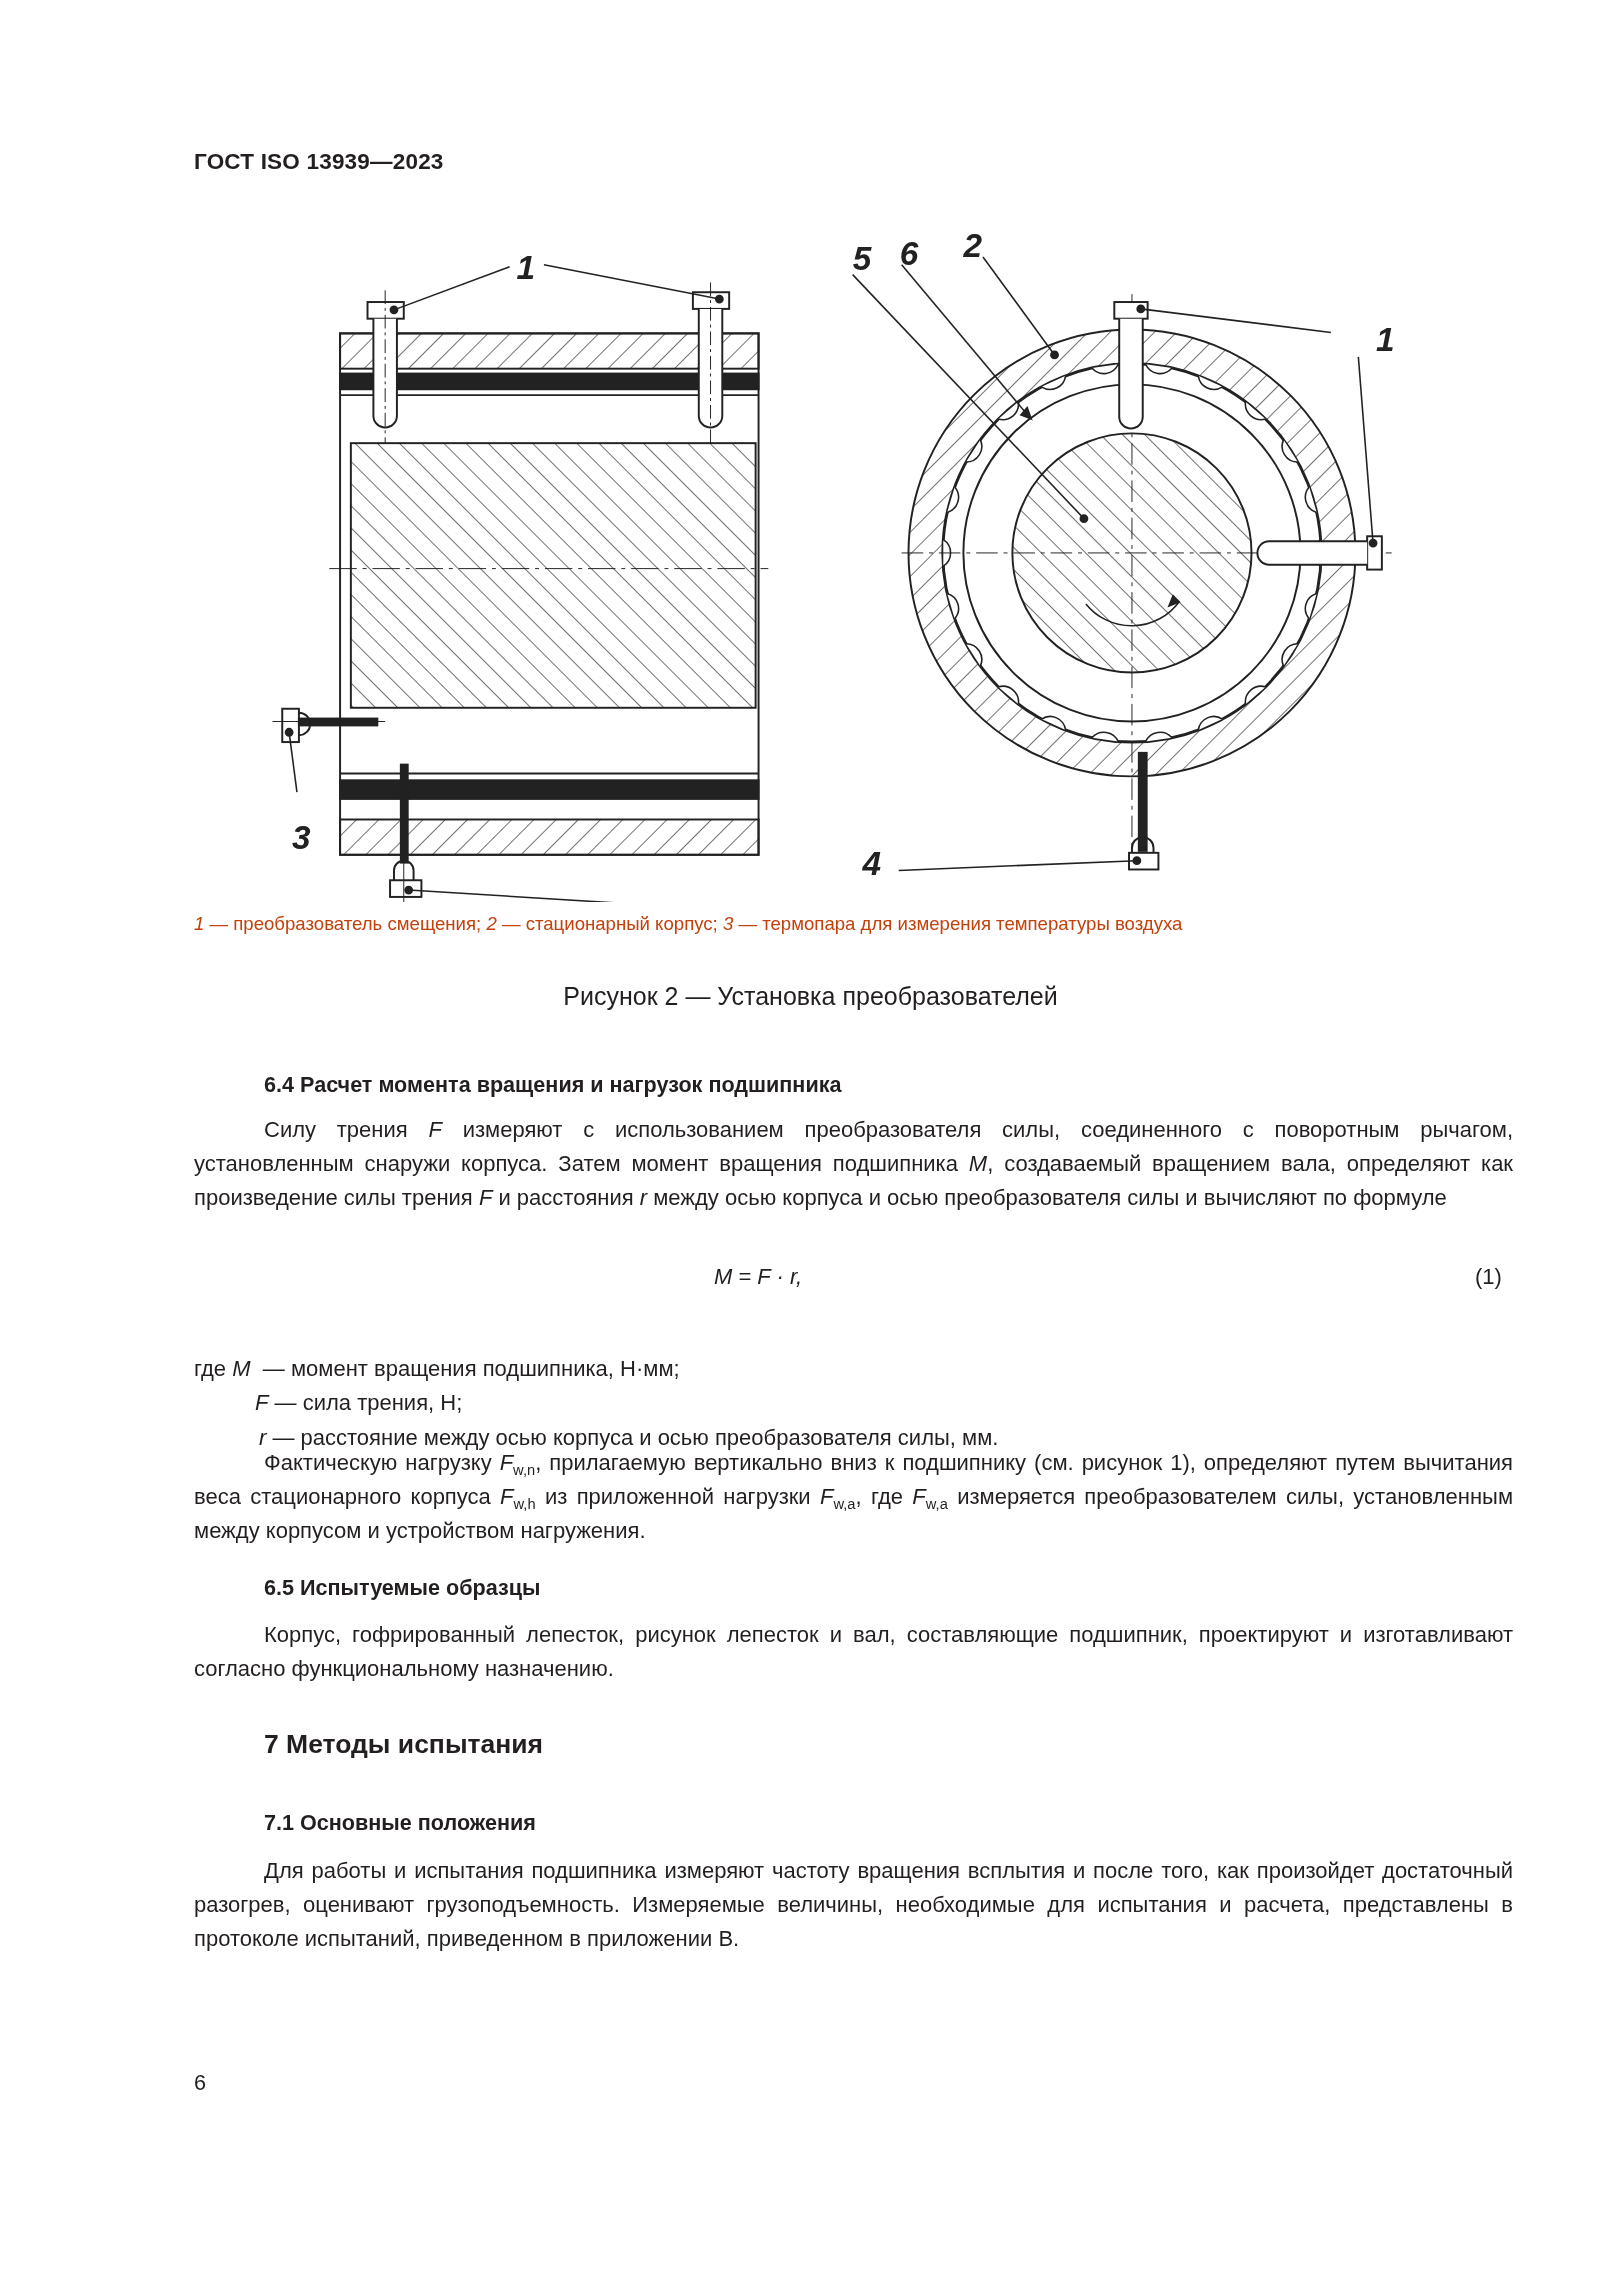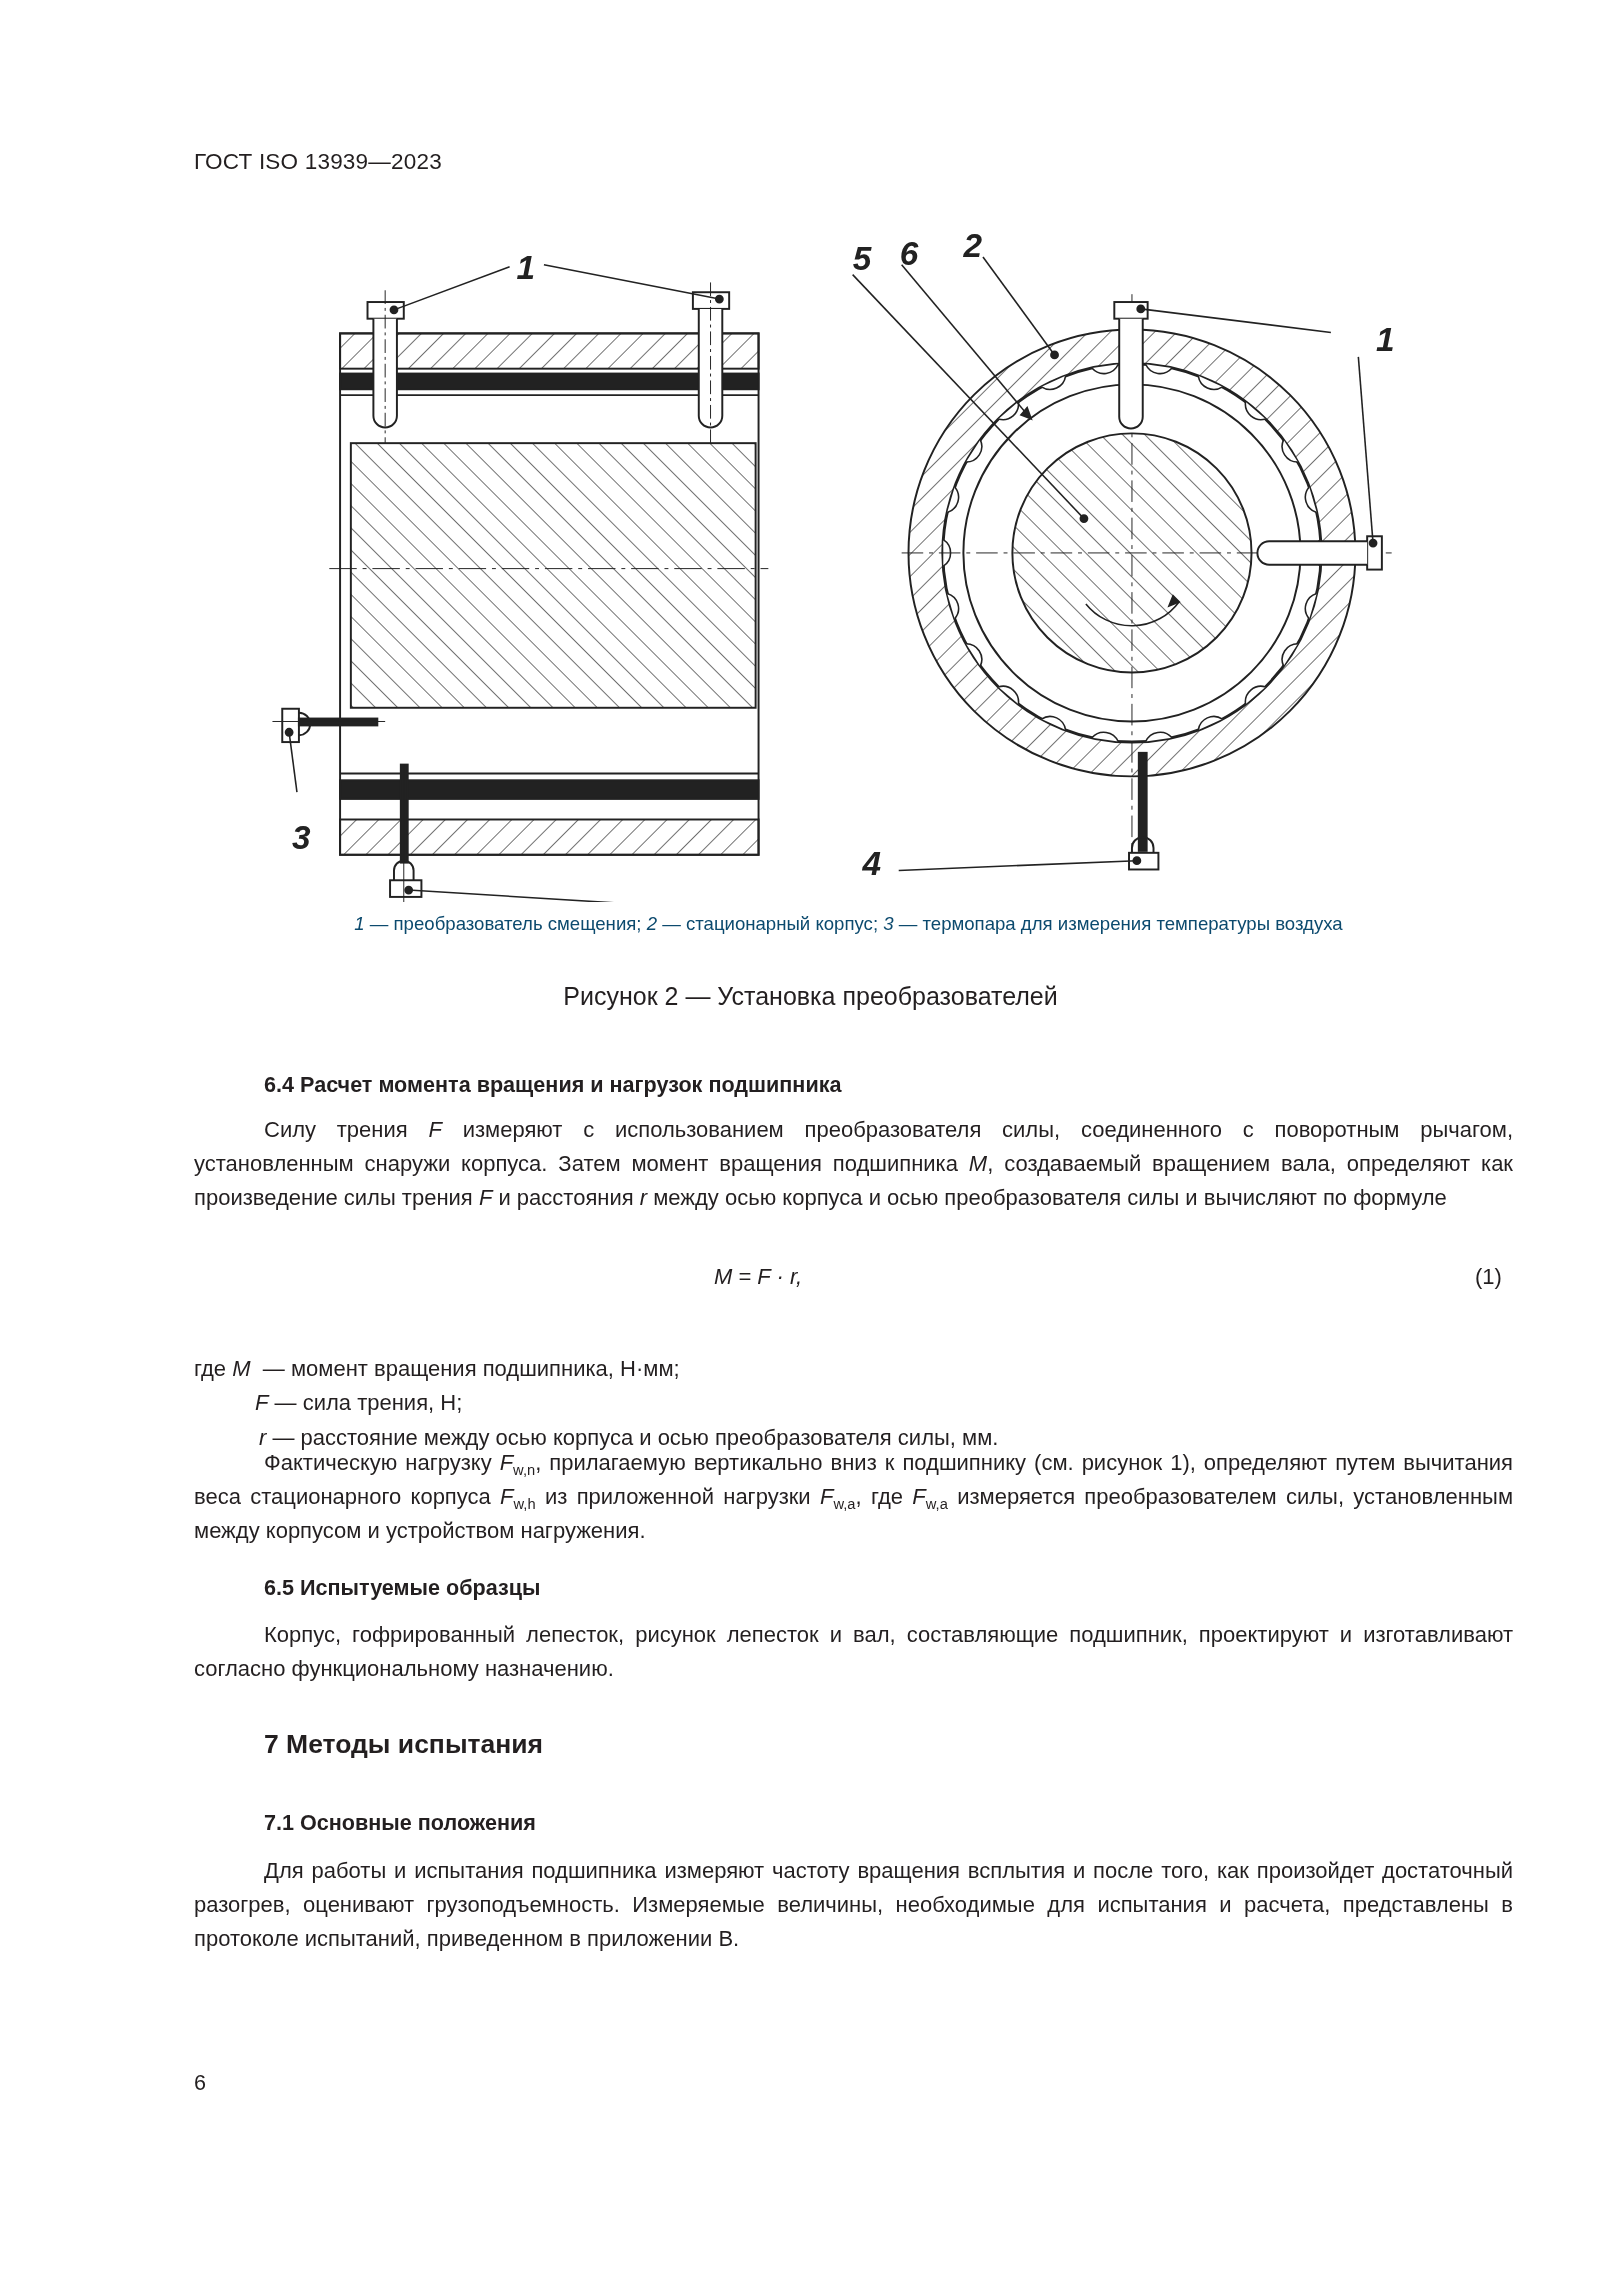--- a/index.html
+++ b/index.html
@@ -1,21 +1,21 @@
 <!DOCTYPE html>
 <html><head>
 <meta charset="utf-8">
 <style>
   html, body { margin:0; padding:0; background:#ffffff; }
   body { width:1621px; height:2293px; position:relative; overflow:hidden;
          font-family:"Liberation Sans", sans-serif; color:#231f20; }
   .abs { position:absolute; }
-  .hdr { left:194px; top:149px; font-size:22.5px; font-weight:normal; letter-spacing:0.2px; }
+  .hdr { left:194px; top:149px; font-size:22.5px; font-weight:bold; letter-spacing:0.2px; }
   .fig { left:0; top:0; width:1621px; height:902px; }
-  .legend { left:194px; top:910px; width:1309px; font-size:18.6px; line-height:28px; color:#0c4a6e;text-align:center; }
+  .legend { left:194px; top:910px; width:1309px; font-size:18.6px; line-height:28px; color:#c2410c; }
   .legend i { font-style:italic; }
   .figcap { left:0; width:1621px; top:982px; text-align:center; font-size:25px; }
   .h3 { font-size:21.6px; font-weight:bold;text-align:center; }
   .p { font-size:22px; line-height:34px; text-align:justify; text-align-last:left; width:1319px; left:194px; }
   .p .ind { display:inline-block; width:70px; }
   .p i, .where i, .formula i { font-style:italic; }
   sub { font-size:14.7px; vertical-align:-4.9px; line-height:0; }
   .formula { left:0; width:1516px; top:1264px; text-align:center; font-size:22px; }
   .eqno { left:1475px; top:1264px; font-size:22px; }
   .where { left:194px; font-size:22px; line-height:34px;margin-top:24px; }

